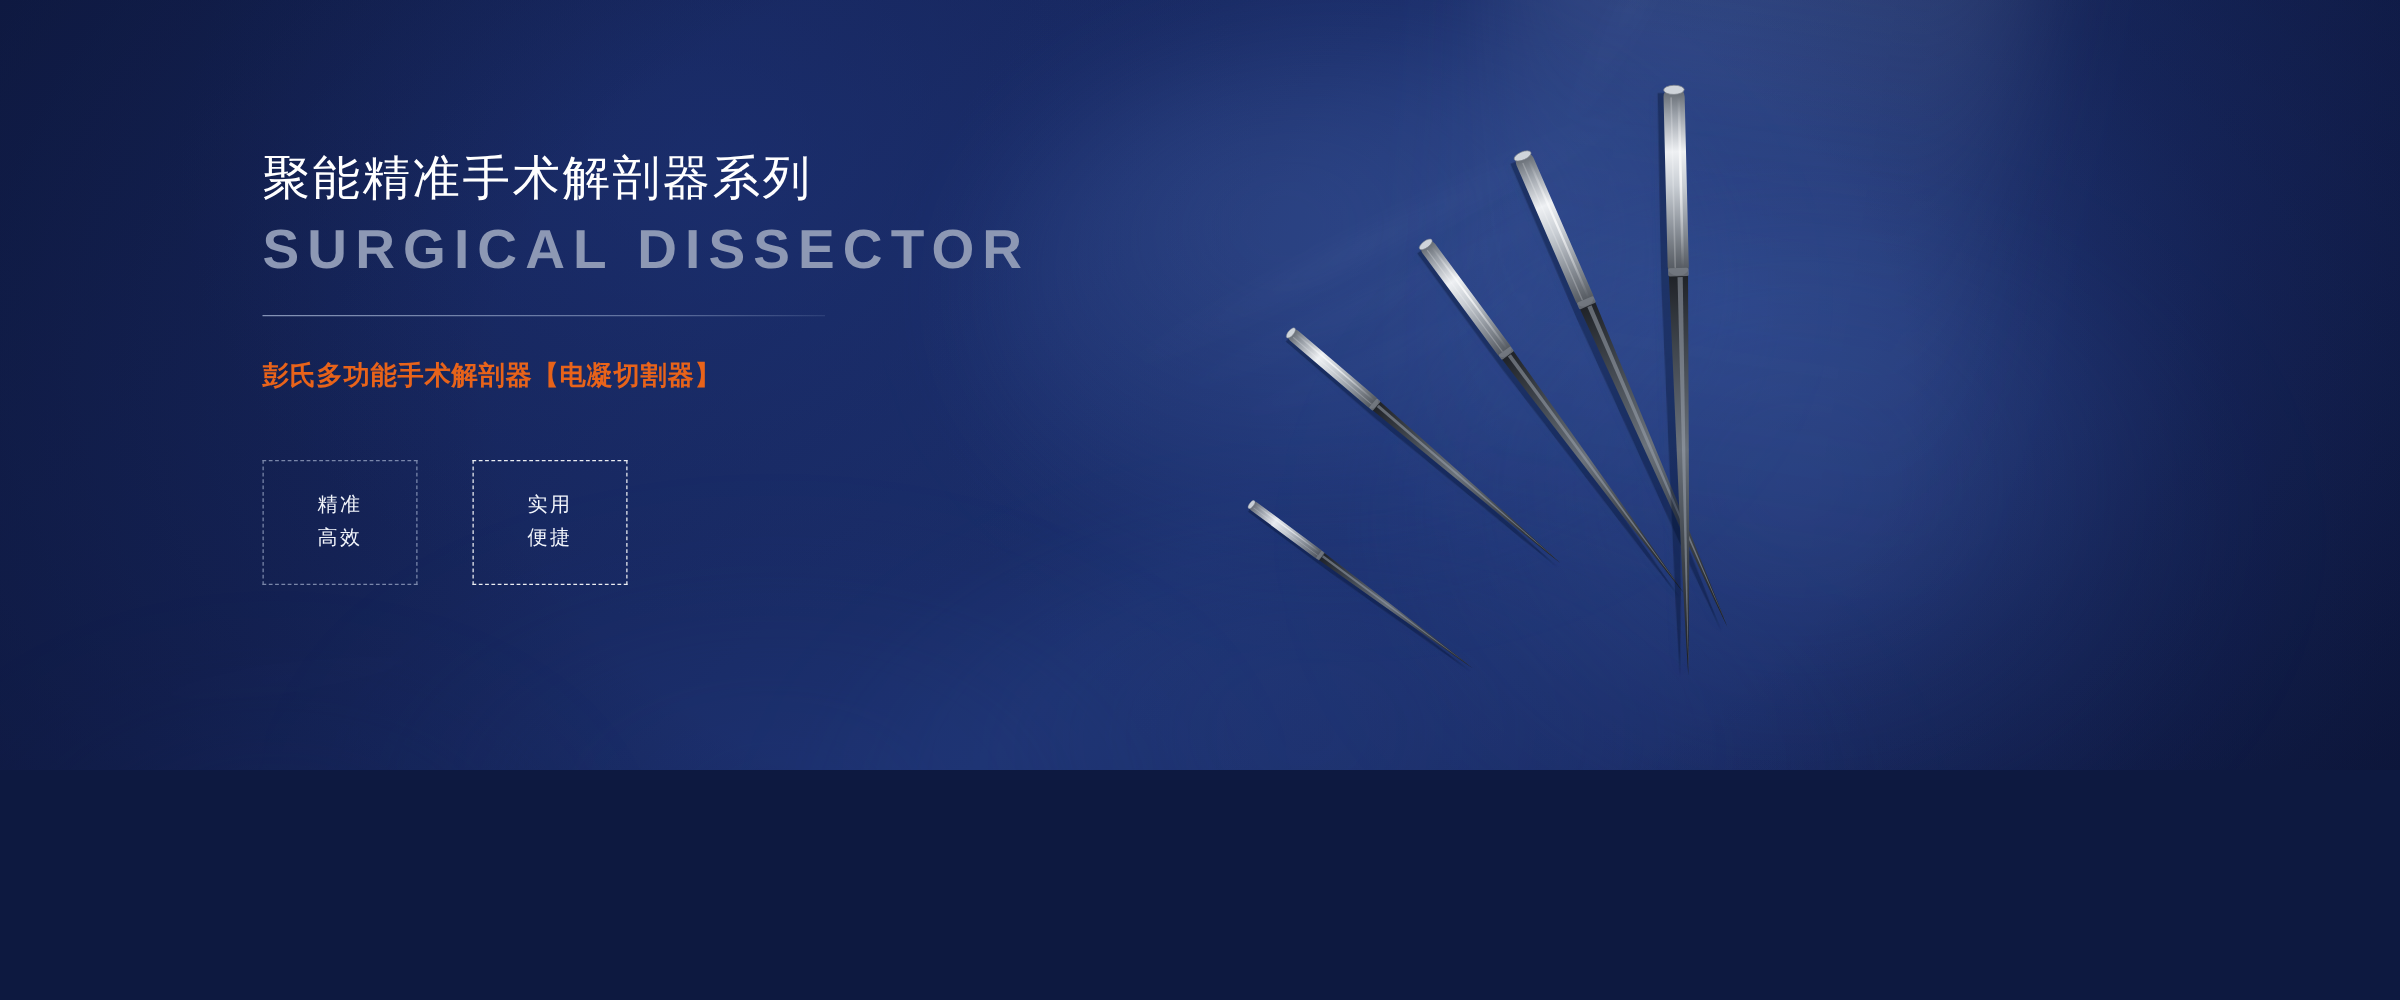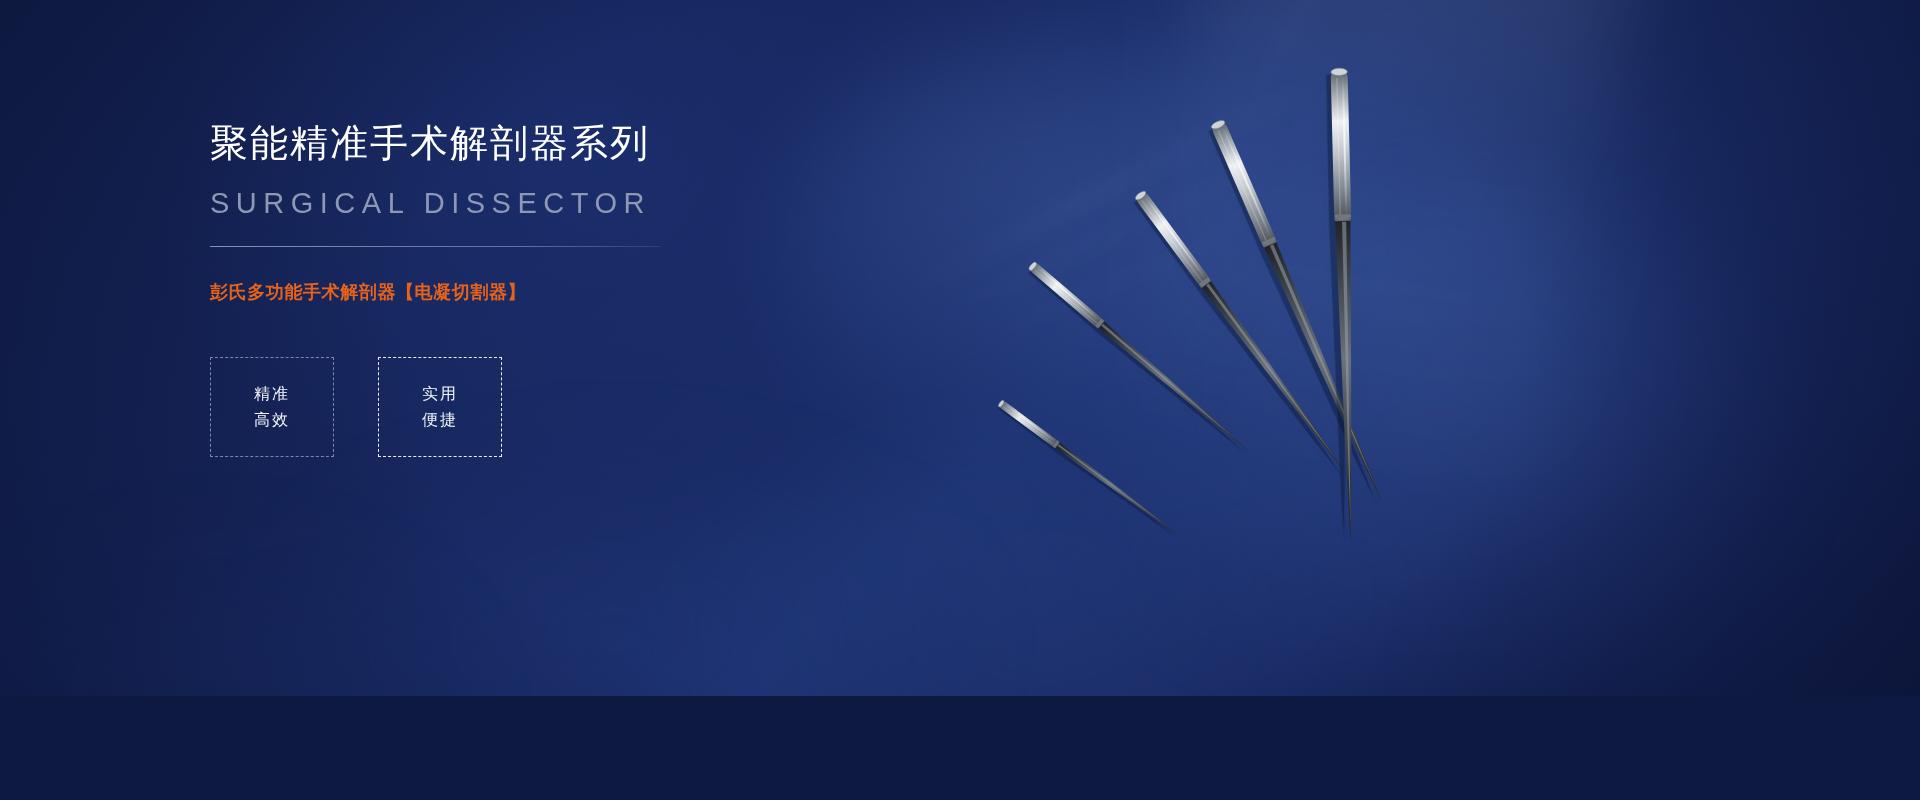--- a/index.html
+++ b/index.html
@@ -7,21 +7,21 @@
     padding: 0;
     background: #0d1940;
   }
   body {
     font-family: "Liberation Sans", "DejaVu Sans", sans-serif;
   }
 
   .banner {
     position: relative;
     width: 1920px;
-    height: 696px;
+    height: 616px;
     overflow: hidden;
     background:
       radial-gradient(ellipse 900px 700px at 72% 40%, rgba(58,92,170,0.38) 0%, rgba(40,66,140,0.12) 45%, rgba(0,0,0,0) 72%),
       radial-gradient(ellipse 620px 520px at 30% 22%, rgba(30,52,120,0.55) 0%, rgba(18,32,84,0) 70%),
       linear-gradient(135deg, #142253 0%, #16255b 28%, #1b2f6c 55%, #16255c 78%, #111d49 100%);
   }
 
   
   .bg-layer {
     position: absolute;
@@ -82,37 +82,37 @@
   }
   .title-cn {
     font-size: 38px;
     line-height: 1.25;
     color: #ffffff;
     letter-spacing: 2px;
     font-weight: 400;
     white-space: nowrap;
   }
   .title-en {
-    margin-top: 18px;
-    font-size: 29px;
+    margin-top: 6px;
+    font-size: 44px;
     line-height: 1.2;
     color: #8d98b4;
     letter-spacing: 6.5px;
-    font-weight: 400;
+    font-weight: 700;
     white-space: nowrap;
   }
   .divider {
     margin-top: 26px;
     width: 450px;
     height: 1px;
     background: linear-gradient(90deg, rgba(170,185,215,0.75) 0%, rgba(150,168,205,0.55) 70%, rgba(130,150,190,0.18) 100%);
   }
   .tagline {
     margin-top: 33px;
-    font-size: 18px;
+    font-size: 21px;
     line-height: 1.4;
     color: #e8631a;
     letter-spacing: 0.6px;
     font-weight: 700;
     white-space: nowrap;
   }
 
   
   .features {
     margin-top: 52px;

